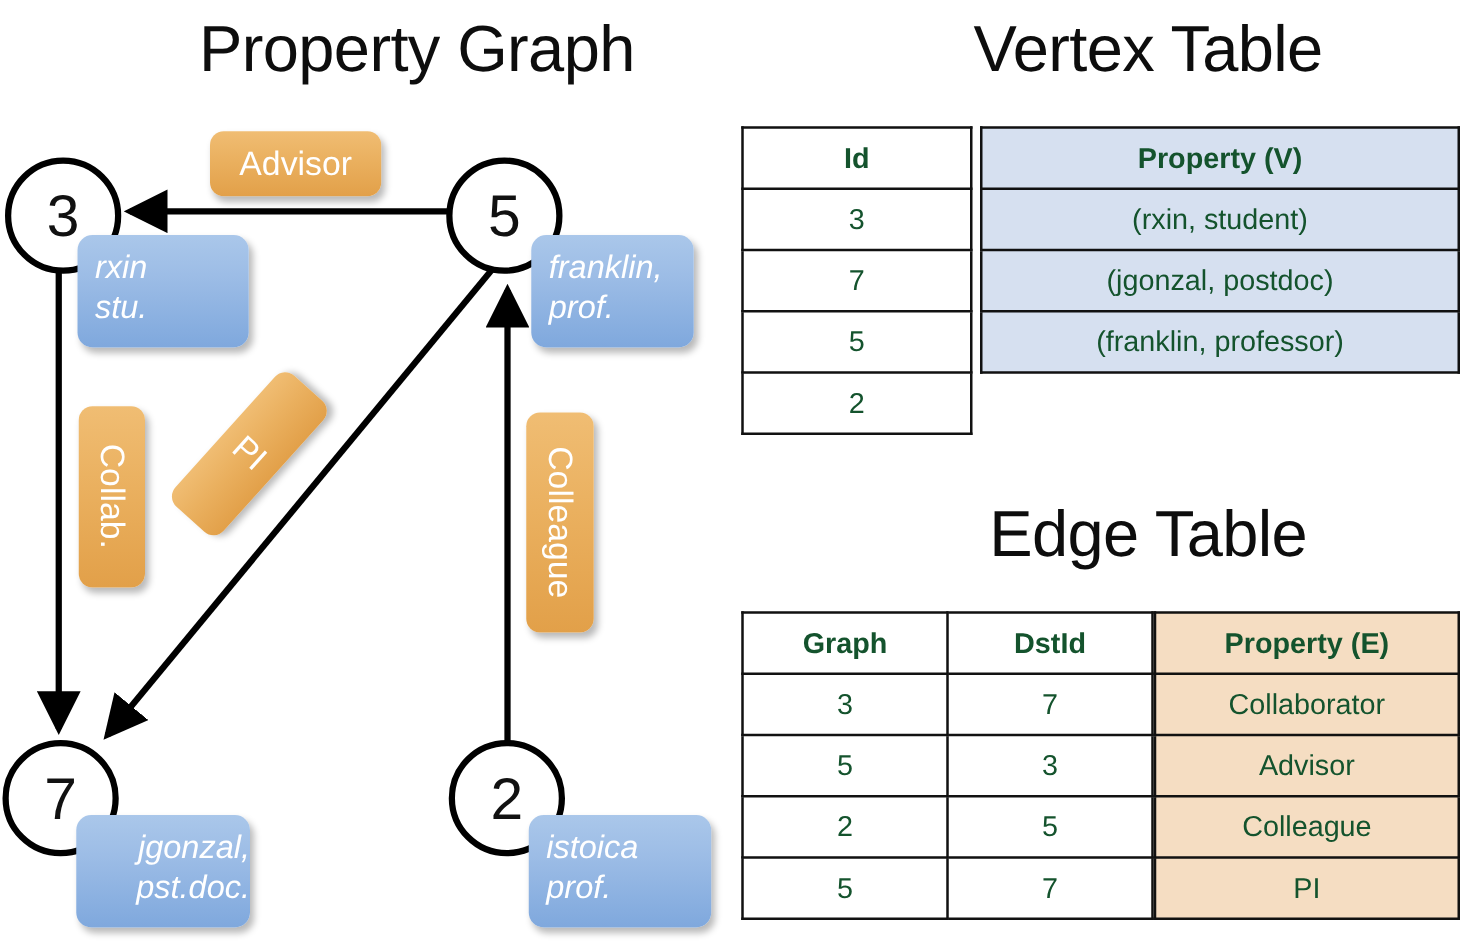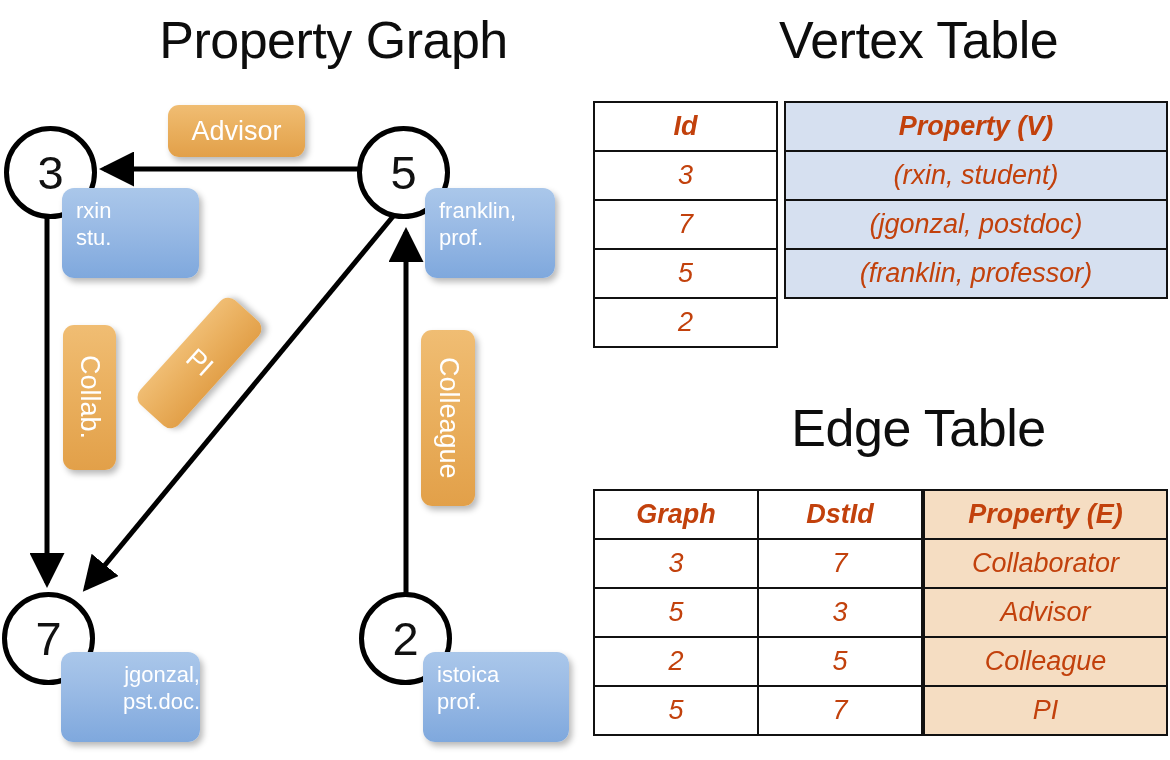--- a/index.html
+++ b/index.html
@@ -55,26 +55,27 @@
     color: #111111;
     z-index: 4;
   }
 
   .prop-box {
     position: absolute;
     box-sizing: border-box;
     border-radius: 12px;
     background: linear-gradient(to bottom, #aac7ea 0%, #9dbde6 35%, #7fa8dd 100%);
     color: #ffffff;
-    font-size: 22px;
+    font-size: 26px;
     line-height: 1.22;
     padding: 10px 0 14px 14px;
     box-shadow: 3px 4px 6px rgba(0,0,0,0.28);
     z-index: 6;
     overflow: hidden;
+    font-style: italic;
   }
 
   .edge-label {
     position: absolute;
     box-sizing: border-box;
     border-radius: 11px;
     background: linear-gradient(to bottom, #f0bd73 0%, #eab05f 45%, #e2a049 100%);
     color: #ffffff;
     font-size: 27px;
     line-height: 1;
@@ -86,23 +87,22 @@
     white-space: nowrap;
   }
   .edge-label.vert   { writing-mode: vertical-rl; }
   .edge-label.rot45  { transform: rotate(-48deg); }
 
   
   .tbl {
     position: absolute;
     border-collapse: collapse;
     table-layout: fixed;
-    font-size: 27px;
-    color: #c2410c;
-    font-style: italic;
+    font-size: 23px;
+    color: #14532d;
   }
   .tbl td, .tbl th {
     border: 2px solid #111111;
     text-align: center;
     font-weight: normal;
     padding: 0;
     height: 47px;
     vertical-align: middle;
   }
   .tbl th { font-weight: bold; }

